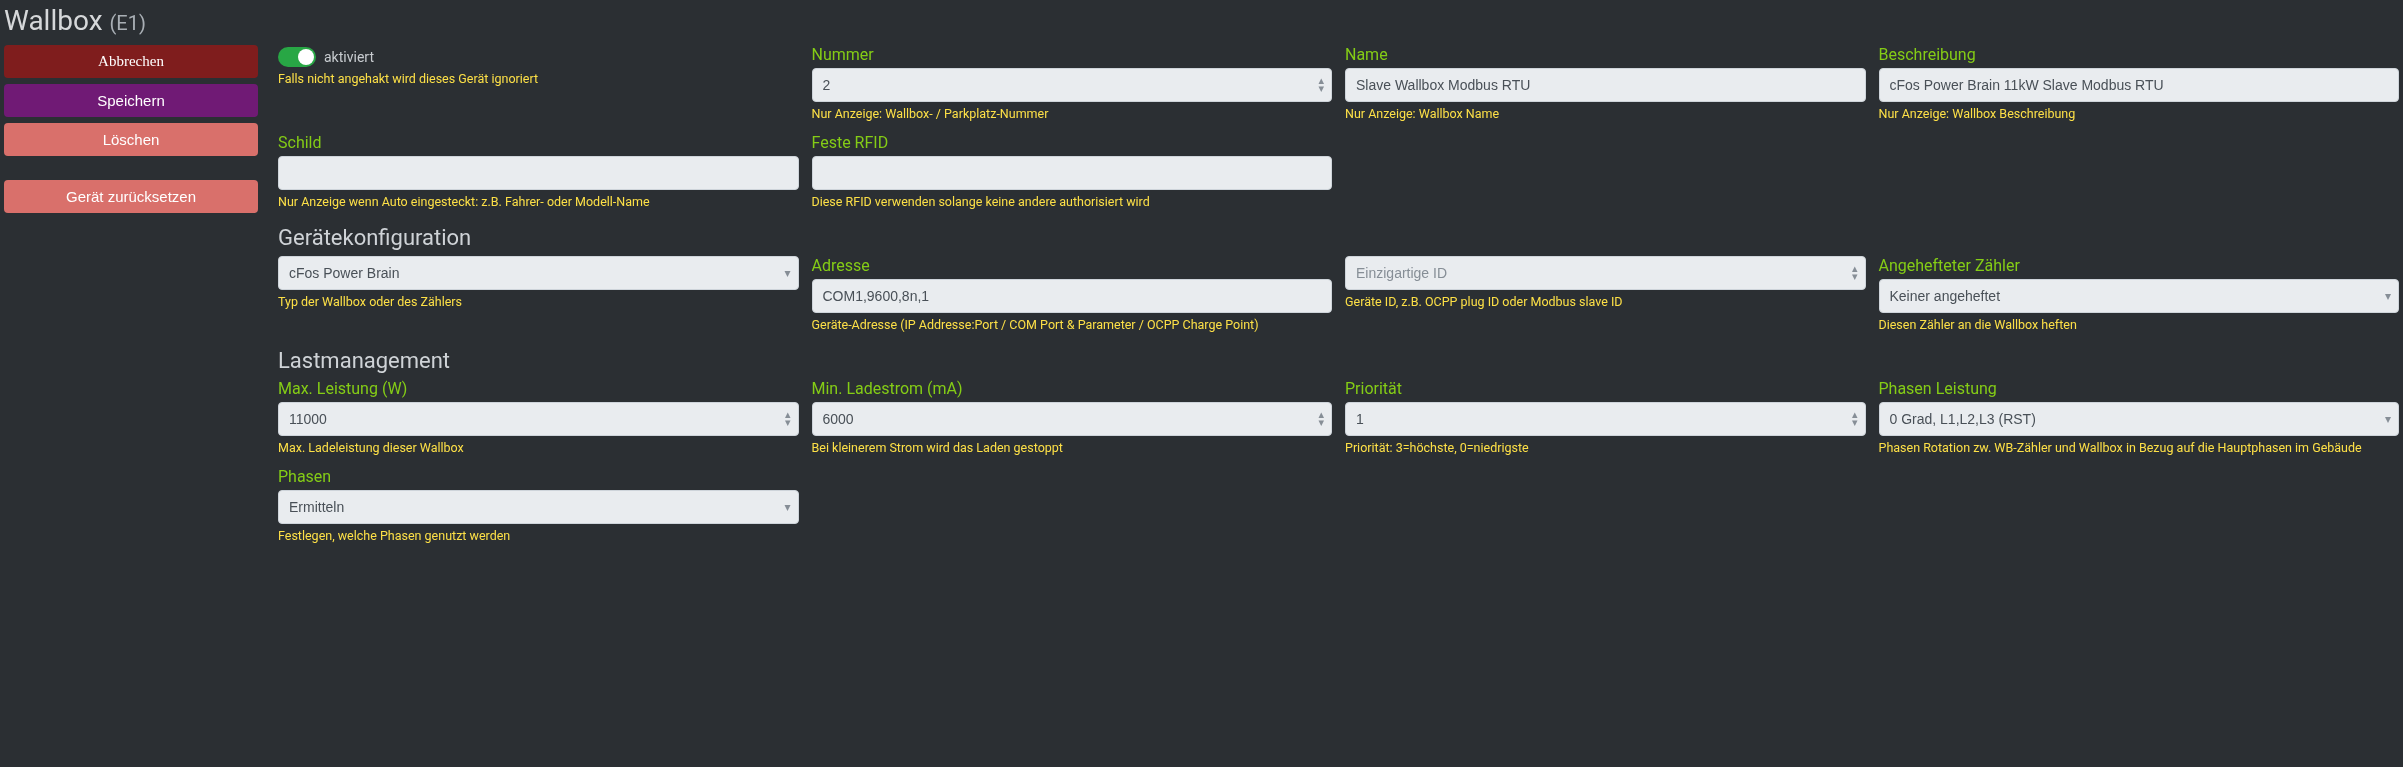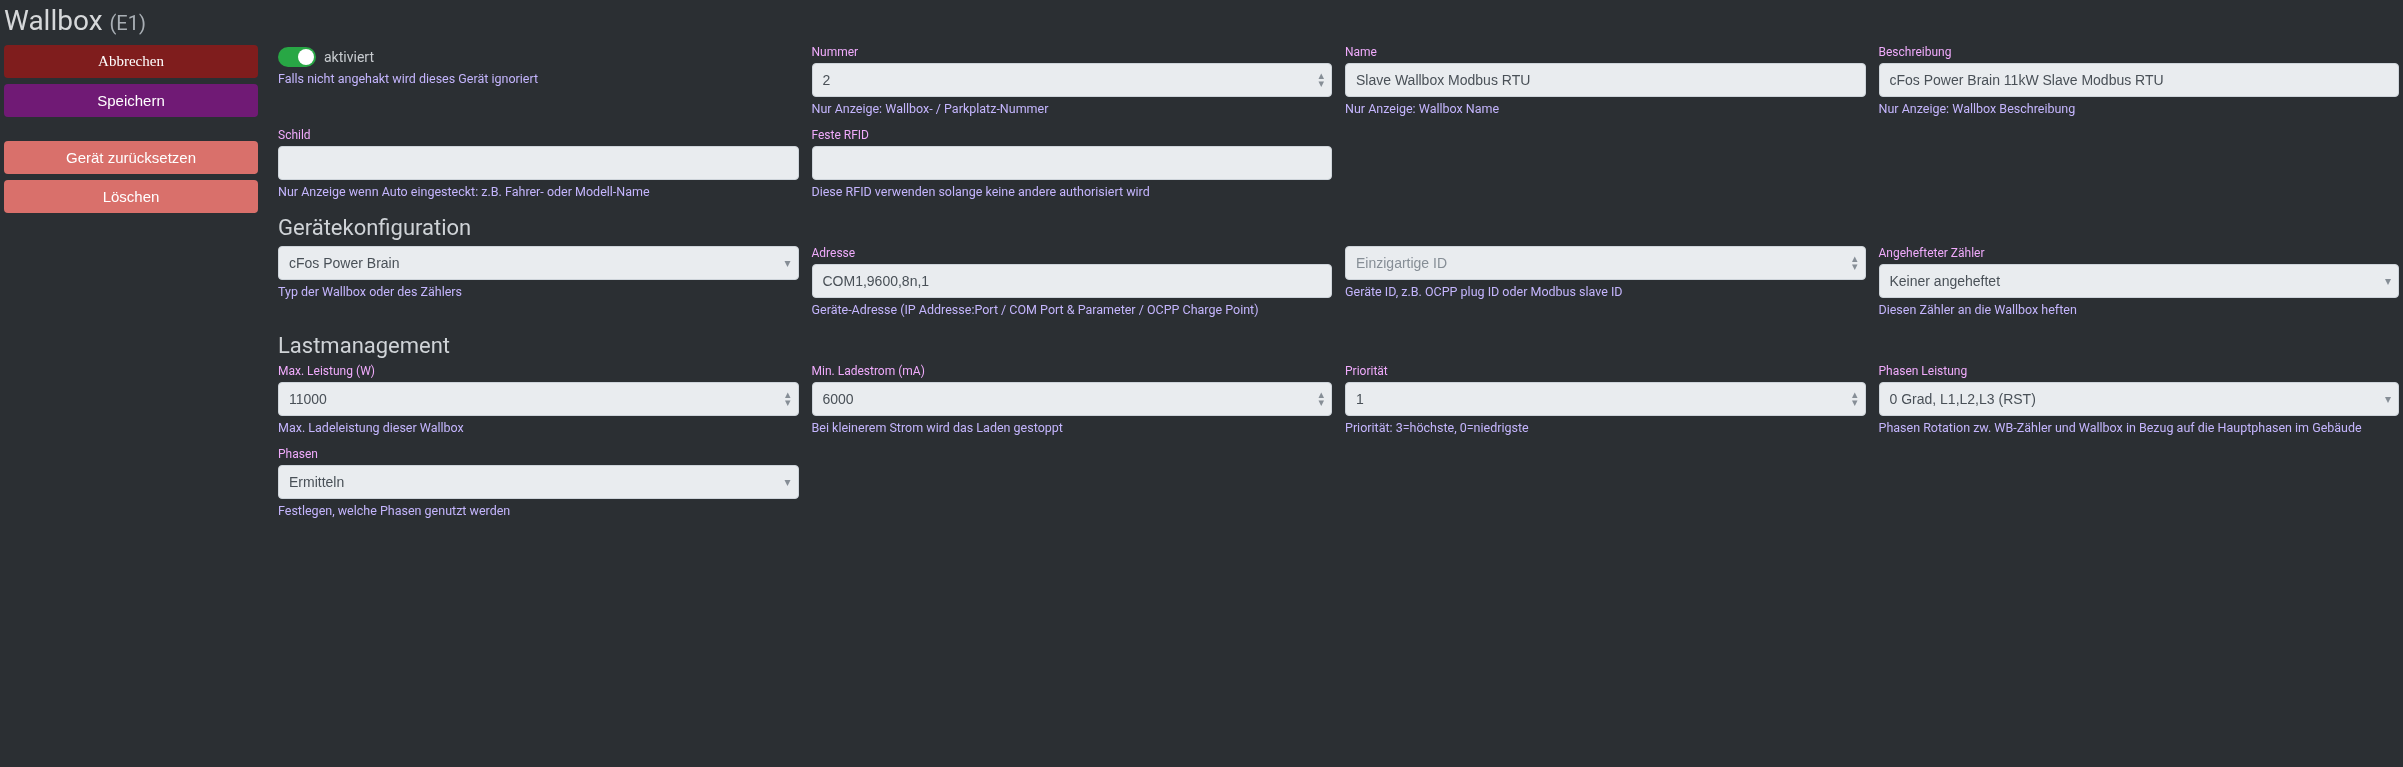--- a/index.html
+++ b/index.html
@@ -42,22 +42,22 @@
   .row { display: flex; gap: 13px; margin-bottom: 10px; }
   .col { flex: 1; min-width: 0; }
 
   .section-title {
     color: #cfd3d7;
     font-size: 22px;
     font-weight: 400;
     margin: 14px 0 6px 0;
   }
 
-  .field-label { color: #f0abfc; font-size: 12px; margin-bottom: 4px; display: block; }
-  .help { color: #c4b5fd; font-size: 12.5px; margin-top: 4px; line-height: 1.35; }
+  .field-label { color: #84cc16; font-size: 16px; margin-bottom: 4px; display: block; }
+  .help { color: #fde047; font-size: 12.5px; margin-top: 4px; line-height: 1.35; }
 
   .control {
     width: 100%;
     background: #e9ecef;
     border: 1px solid #ced4da;
     border-radius: 4px;
     color: #495057;
     font-size: 14px;
     padding: 7px 10px;
     height: 34px;
@@ -92,22 +92,22 @@
 
 <h1 class="page-title">
   <span class="main">Wallbox</span>
   <span class="sub">(E1)</span>
 </h1>
 
 <div class="layout">
   <div class="sidebar">
     <button class="btn btn-orange">Abbrechen</button>
     <button class="btn btn-green">Speichern</button>
+    <button class="btn btn-red">Löschen</button>
     <button class="btn btn-red btn-gap">Gerät zurücksetzen</button>
-    <button class="btn btn-red">Löschen</button>
   </div>
 
   <div class="content">
 
     <div class="row">
       <div class="col">
         <div class="toggle-row">
           <div class="toggle">
               <div class="knob"></div>
             </div>

